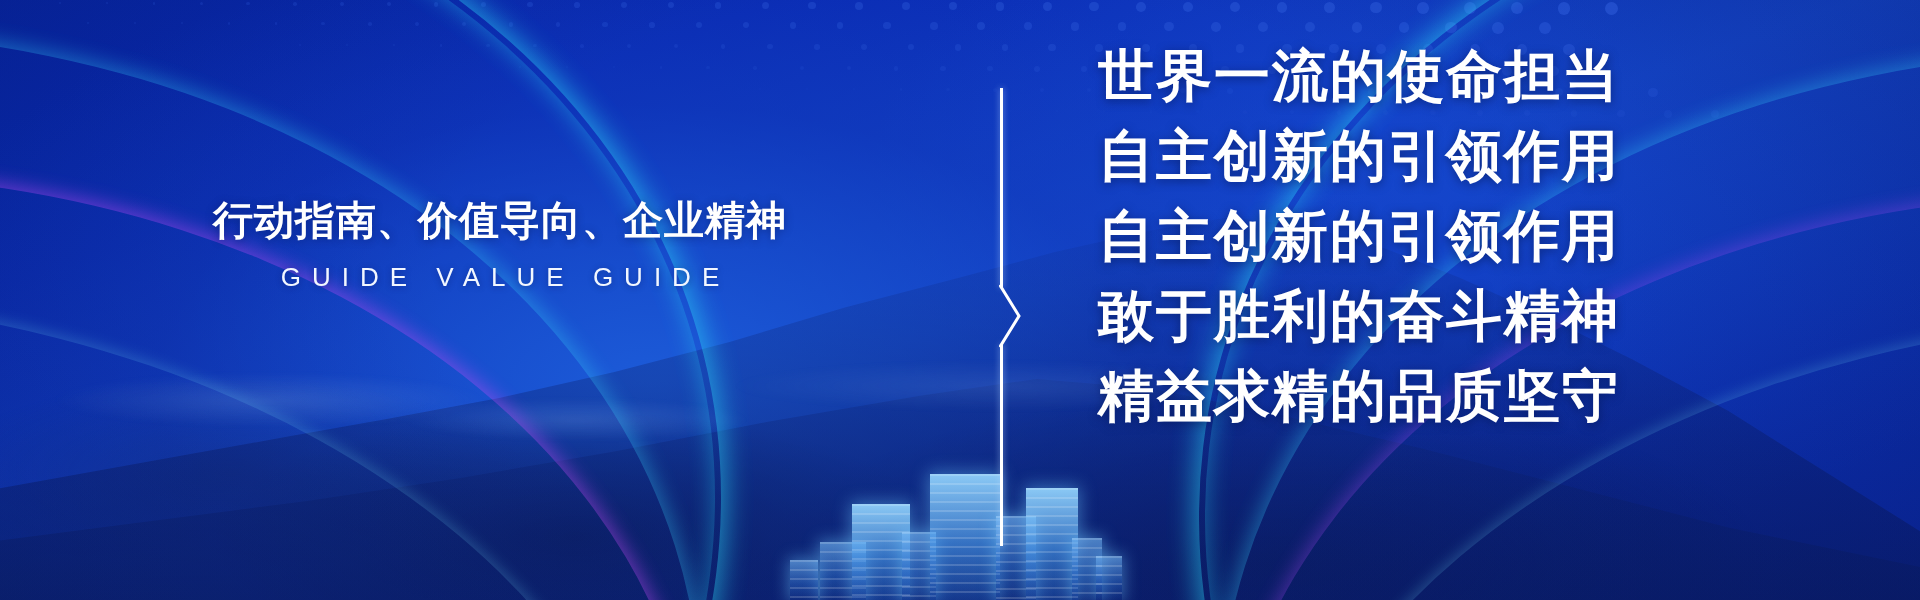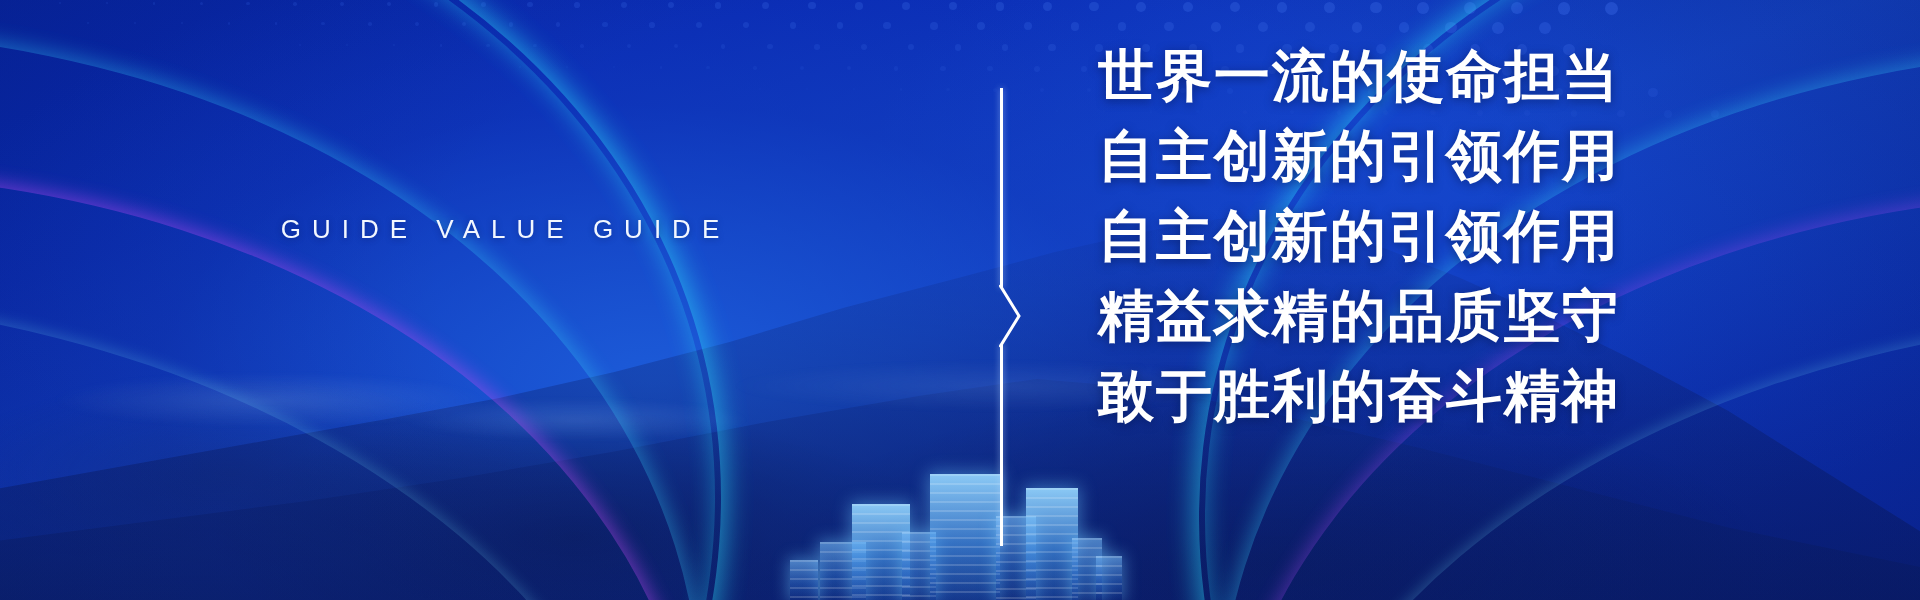--- a/index.html
+++ b/index.html
@@ -374,32 +374,33 @@
       <div class="bld dim" style="left: 902px; width: 34px; height: 68px;"></div>
       <div class="bld" style="left: 930px; width: 70px; height: 126px;"></div>
       <div class="bld dim" style="left: 996px; width: 40px; height: 84px;"></div>
       <div class="bld" style="left: 1026px; width: 52px; height: 112px;"></div>
       <div class="bld dim" style="left: 1072px; width: 30px; height: 62px;"></div>
       <div class="bld dim" style="left: 790px; width: 28px; height: 40px;"></div>
       <div class="bld dim" style="left: 1096px; width: 26px; height: 44px;"></div>
     </div>
 
   <div class="left-block">
+    <div class="left-cn">行动指南、价值导向、企业精神</div>
     <div class="left-en">GUIDE VALUE GUIDE</div>
   </div>
 
   <div class="divider">
     <div class="seg top"></div>
     <div class="seg bot"></div>
     <svg width="24" height="64" viewBox="0 0 24 64">
       <polyline points="1.5,2 20,32 1.5,62" fill="none" stroke="#ffffff" stroke-width="3" stroke-linecap="square" stroke-linejoin="miter"></polyline>
     </svg>
   </div>
 
   <div class="right-block" id="right-block">
       <div class="right-line">世界一流的使命担当</div>
       <div class="right-line">自主创新的引领作用</div>
       <div class="right-line">自主创新的引领作用</div>
+      <div class="right-line">敢于胜利的奋斗精神</div>
       <div class="right-line">精益求精的品质坚守</div>
-      <div class="right-line">敢于胜利的奋斗精神</div>
     </div>
 
 </div>
 
 </body></html>

